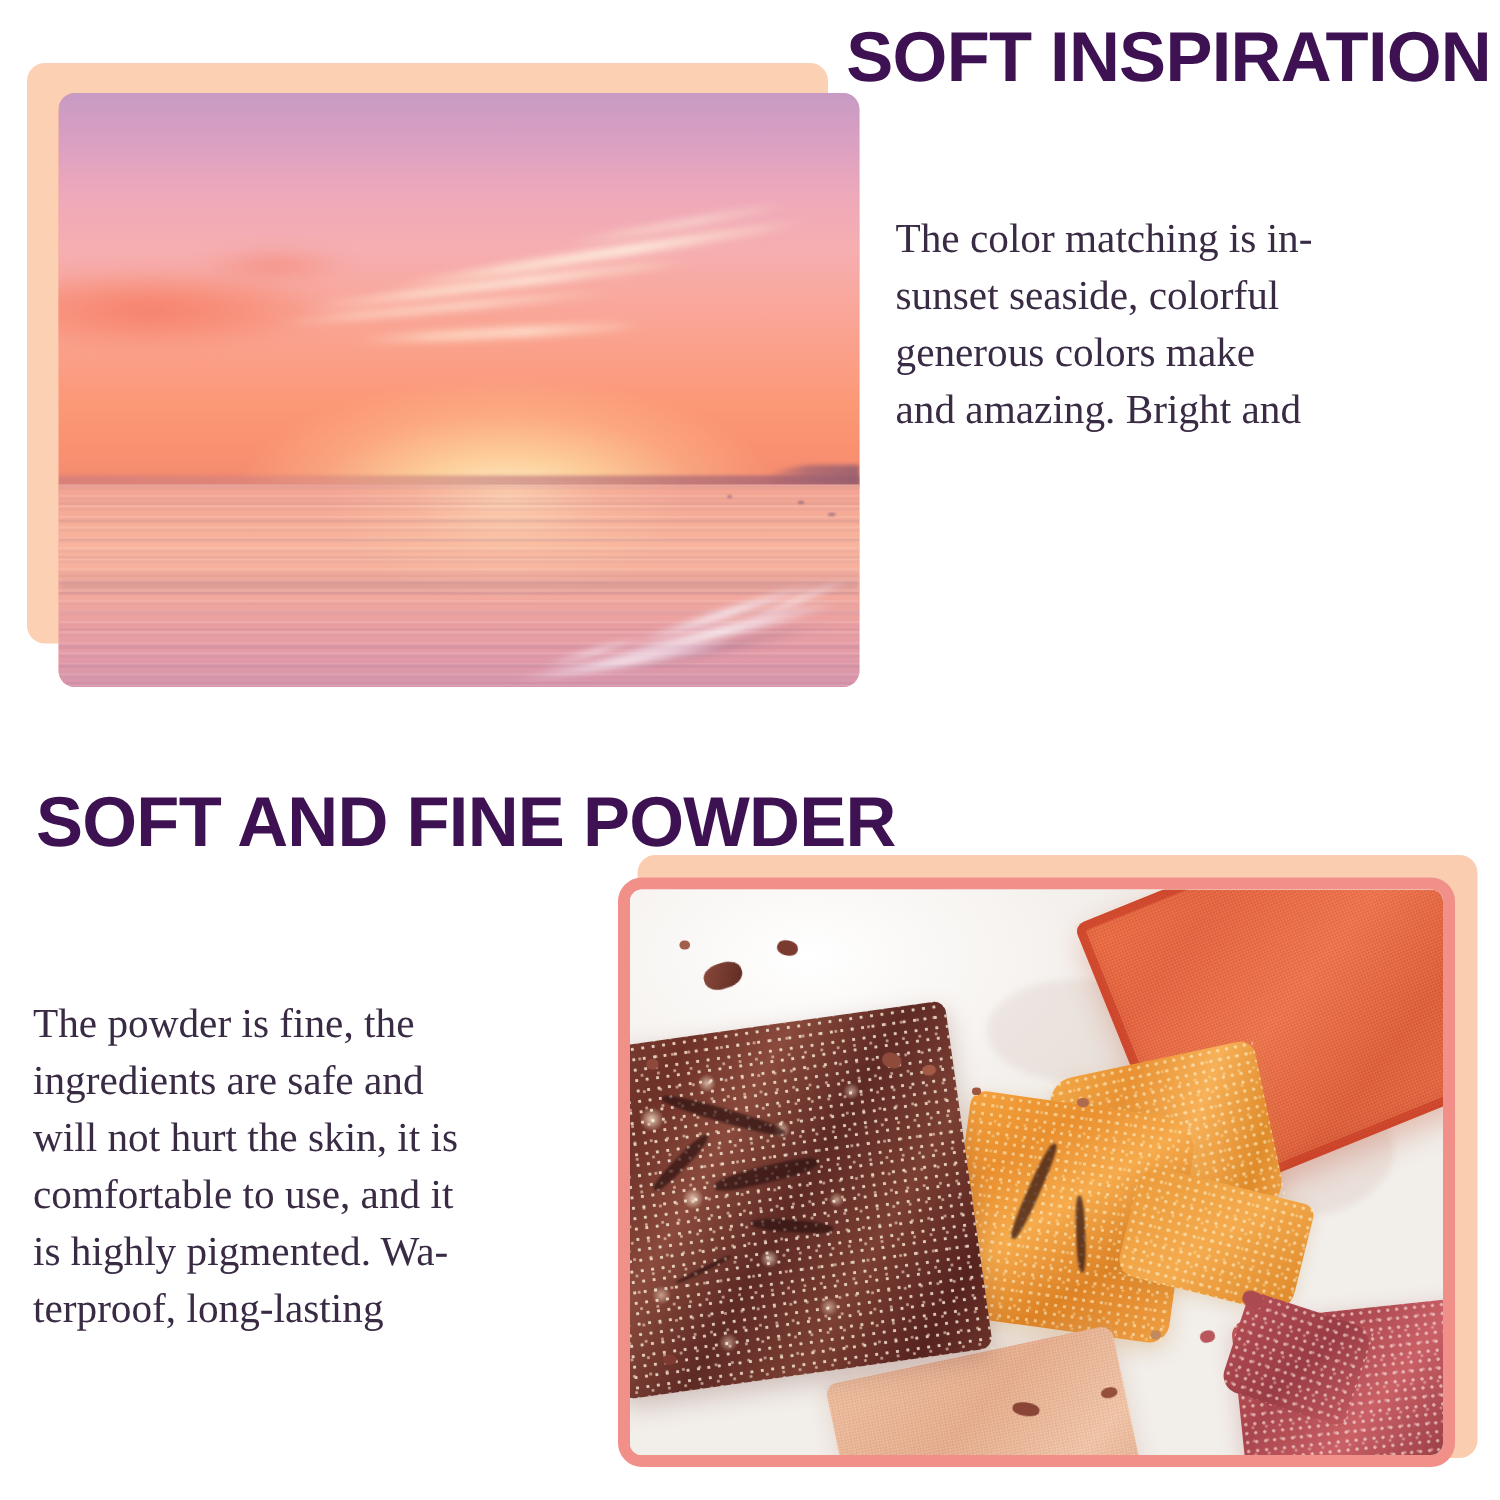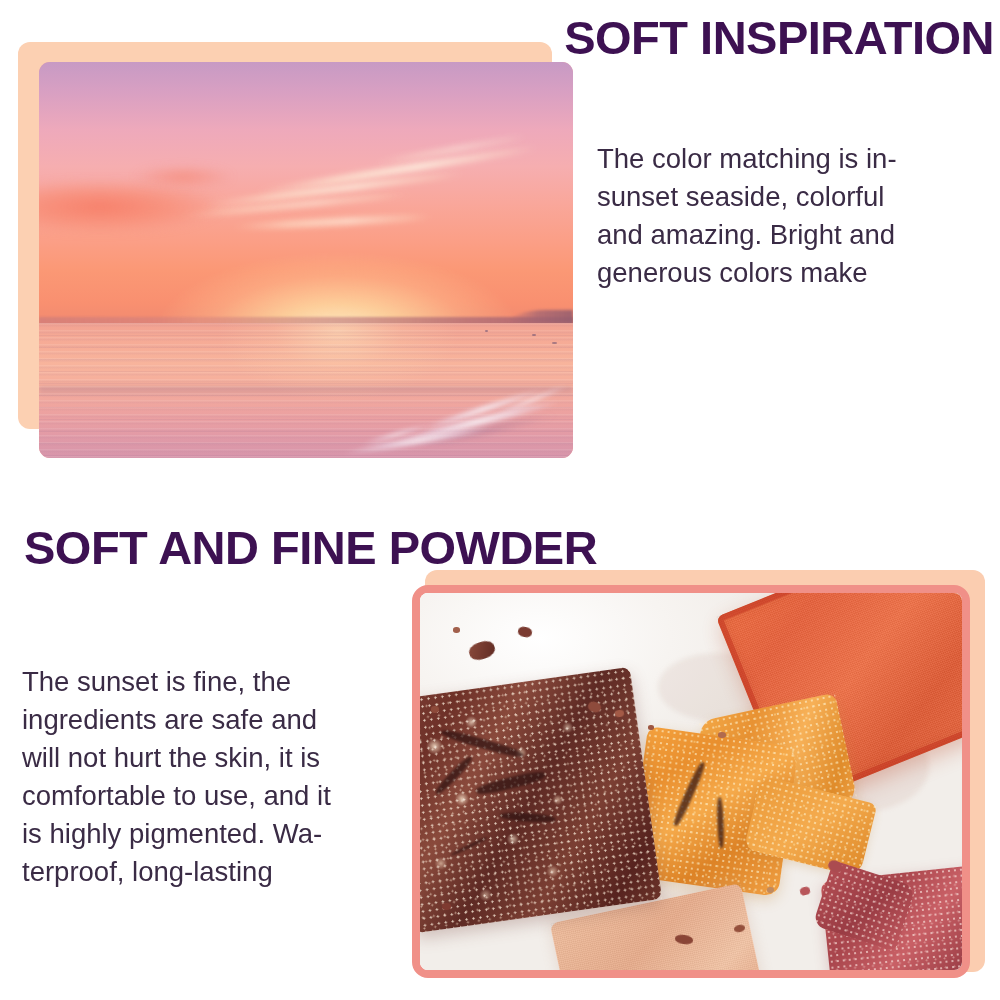--- a/index.html
+++ b/index.html
@@ -48,21 +48,21 @@
     font-size: 47px;
   }
 
   
   .body-text {
     position: absolute;
     color: #3a2b45;
     font-size: 27.5px;
     line-height: 1.38;
     z-index: 35;
-    font-family: Liberation Sans, sans-serif;
+    font-family: Liberation Serif, serif;
   }
   #paragraph-top {
     left: 597px;
     top: 140px;
     width: 372px;
   }
   #paragraph-bottom {
     left: 22px;
     top: 663px;
     width: 382px;
@@ -545,22 +545,22 @@
       <div class="gull" style="right:3%;top:14%;width:5px;height:2px;"></div>
       <div class="gull" style="right:16%;top:5%;width:3px;height:2px;"></div>
     </div>
   </div>
 
   <div class="heading" id="heading-top">SOFT INSPIRATION</div>
 
   <div class="body-text" id="paragraph-top">
     <span class="ln">The color matching is in-</span>
     <span class="ln">sunset seaside, colorful</span>
+    <span class="ln">generous colors make</span>
     <span class="ln">and amazing. Bright and</span>
-    <span class="ln">generous colors make</span>
   </div>
 
   <div id="bottom-frame-backing"></div>
 
   <div id="bottom-photo-frame">
     <div id="bottom-photo">
 
       <div class="dust" style="left:6%;top:50%;width:30%;height:30%;background:rgba(170,130,120,0.16);"></div>
       <div class="dust" style="left:44%;top:16%;width:22%;height:18%;background:rgba(180,140,120,0.13);"></div>
       <div class="dust" style="right:6%;top:34%;width:26%;height:24%;background:rgba(190,140,125,0.14);"></div>
@@ -616,21 +616,21 @@
       <div class="crumb" style="left:47%;bottom:7%;width:18px;height:9px;background:#8a4536;transform:rotate(8deg);"></div>
       <div class="crumb" style="left:58%;bottom:10%;width:11px;height:7px;background:#95503c;transform:rotate(-12deg);"></div>
       <div class="crumb" style="left:64%;top:78%;width:7px;height:6px;background:#c08a5e;"></div>
       <div class="crumb" style="left:2%;top:30%;width:8px;height:7px;background:#8d4a3a;"></div>
     </div>
   </div>
 
   <div class="heading" id="heading-bottom">SOFT AND FINE POWDER</div>
 
   <div class="body-text" id="paragraph-bottom">
-    <span class="ln">The sunset is fine, the</span>
+    <span class="ln">The powder is fine, the</span>
     <span class="ln">ingredients are safe and</span>
     <span class="ln">will not hurt the skin, it is</span>
     <span class="ln">comfortable to use, and it</span>
     <span class="ln">is highly pigmented. Wa-</span>
     <span class="ln">terproof, long-lasting</span>
   </div>
 
 </div>
 
 </body></html>

